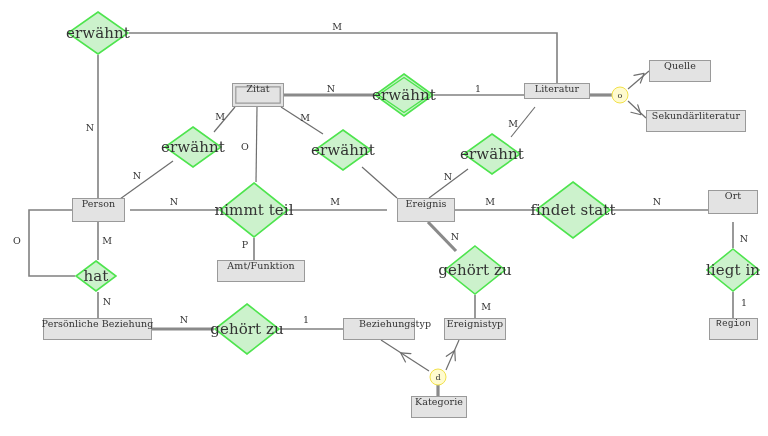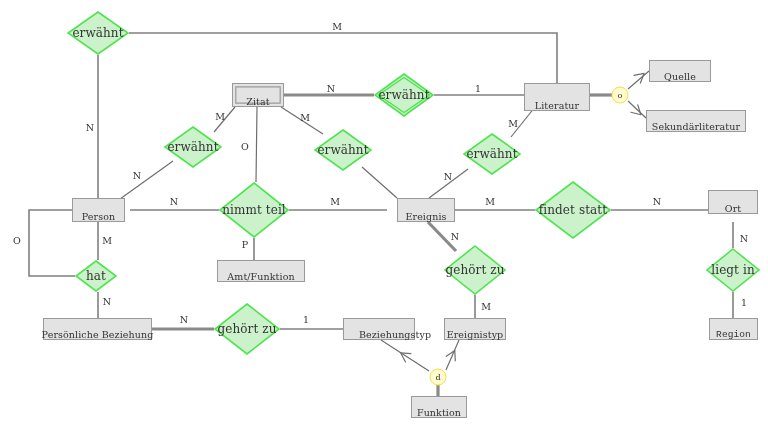--- a/index.html
+++ b/index.html
@@ -47,21 +47,21 @@
   }
   .entity {
     position: absolute;
     box-sizing: border-box;
     background: #e3e3e3;
     border: 1.2px solid #9a9a9a;
     color: #333333;
     font-size: 9.5px;
     line-height: 1;
     display: flex;
-    align-items: flex-end;
+    align-items: flex-start;
     justify-content: center;
     text-align: center;
     white-space: nowrap;
     letter-spacing: .1px;
   }
   .entity.weak {
     border: 1.2px solid #9a9a9a;
     box-shadow: inset 0 0 0 2.2px #e3e3e3, inset 0 0 0 3.4px #9a9a9a;
   }
   .rel {
@@ -83,21 +83,21 @@
     stroke-width: 1.6;
   }
   .rel .dia-shape-inner {
     fill: none;
     stroke: #4ee44e;
     stroke-width: 1.4;
   }
   .rel .rel-label {
     position: relative;
     z-index: 2;
-    font-size: 12px;
+    font-size: 15px;
     color: #333333;
     white-space: nowrap;
     line-height: 1;
     letter-spacing: .1px;
   }
   .card {
     position: absolute;
     font-size: 9.5px;
     color: #333333;
     line-height: 1;
@@ -173,21 +173,21 @@
         <g transform="translate(453,354) rotate(-64)">
           <path d="M -5 -5 L 4 0 L -5 5" class="isa-arrow" stroke-linecap="round" stroke-linejoin="round"></path>
         </g>
       </g>
   </svg>
 
   <div id="entities-layer">
       <div class="entity weak" style="left: 232px; top: 83px; width: 52px; height: 24px;">
         <span>Zitat</span>
       </div>
-      <div class="entity" style="left: 524px; top: 83px; width: 66px; height: 28px;">
+      <div class="entity" style="left: 524px; top: 83px; width: 66px; height: 16px;">
         <span>Literatur</span>
       </div>
       <div class="entity" style="left: 649px; top: 60px; width: 62px; height: 22px;">
         <span>Quelle</span>
       </div>
       <div class="entity" style="left: 646px; top: 110px; width: 100px; height: 22px;">
         <span>Sekundärliteratur</span>
       </div>
       <div class="entity" style="left: 72px; top: 198px; width: 53px; height: 24px;">
         <span>Person</span>
@@ -207,21 +207,21 @@
       <div class="entity" style="left: 709px; top: 318px; width: 49px; height: 22px; font-family: Liberation Mono, monospace;">
         <span>Region</span>
       </div>
       <div class="entity" style="left: 43px; top: 318px; width: 109px; height: 22px;">
         <span>Persönliche Beziehung</span>
       </div>
       <div class="entity" style="left: 343px; top: 318px; width: 72px; height: 22px; padding-left: 32px;">
         <span>Beziehungstyp</span>
       </div>
       <div class="entity" style="left: 411px; top: 396px; width: 56px; height: 22px;">
-        <span>Funktion</span>
+        <span>Kategorie</span>
       </div>
     </div>
   <div id="relationships-layer">
       <div class="rel" style="left: 67px; top: 11px; width: 62px; height: 44px;">
         <svg class="dia" viewBox="0 0 62 44" preserveAspectRatio="none">
           <polygon points="31,1 61,22 31,43 1,22" class="dia-shape"></polygon>
         </svg>
         <span class="rel-label">erwähnt</span>
       </div>
       <div class="rel" style="left: 374px; top: 73px; width: 60px; height: 44px;">

